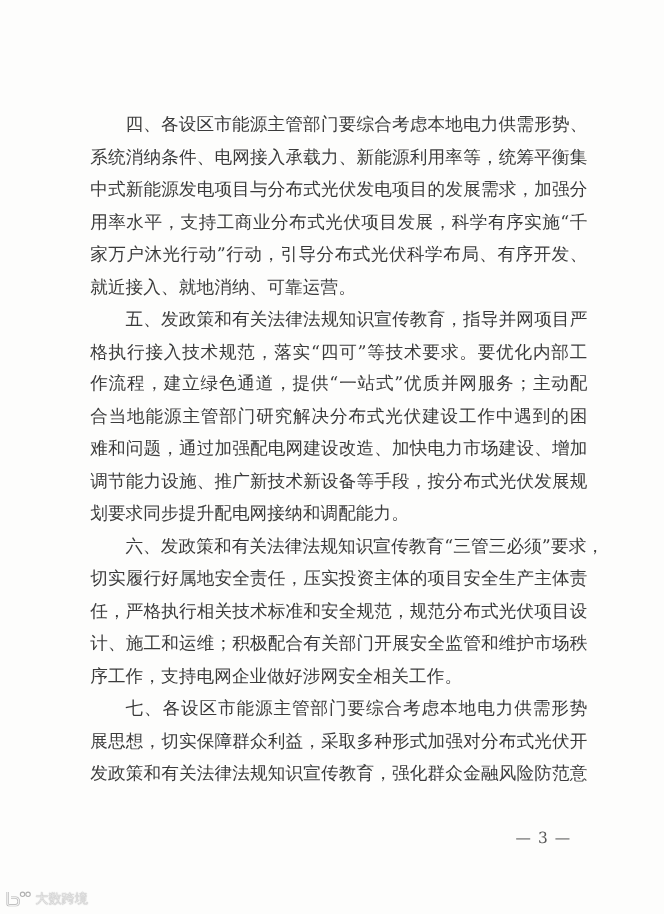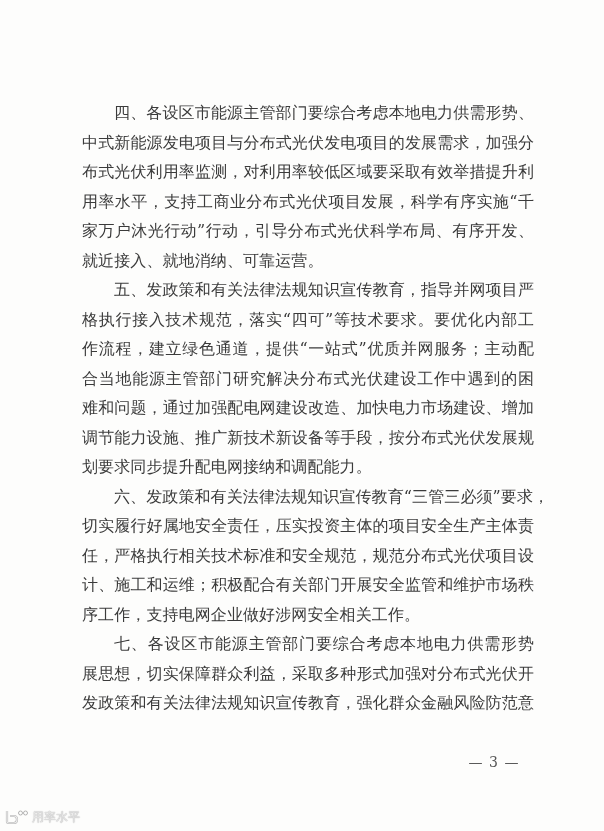--- a/index.html
+++ b/index.html
@@ -33,22 +33,22 @@
     }
     .watermark svg { display: block; }
   </style>
 </head>
 <body>
 
 <div class="page">
   <div class="body-text">
 
     <div class="ln first">四、各设区市能源主管部门要综合考虑本地电力供需形势、</div>
+    <div class="ln">系统消纳条件、电网接入承载力、新能源利用率等，统筹平衡集</div>
     <div class="ln">中式新能源发电项目与分布式光伏发电项目的发展需求，加强分</div>
-    <div class="ln">布式光伏利用率监测，对利用率较低区域要采取有效举措提升利</div>
     <div class="ln">用率水平，支持工商业分布式光伏项目发展，科学有序实施“千</div>
     <div class="ln">家万户沐光行动”行动，引导分布式光伏科学布局、有序开发、</div>
     <div class="ln last">就近接入、就地消纳、可靠运营。</div>
 
     <div class="ln first">五、发政策和有关法律法规知识宣传教育，指导并网项目严</div>
     <div class="ln">格执行接入技术规范，落实“四可”等技术要求。要优化内部工</div>
     <div class="ln">作流程，建立绿色通道，提供“一站式”优质并网服务；主动配</div>
     <div class="ln">合当地能源主管部门研究解决分布式光伏建设工作中遇到的困</div>
     <div class="ln">难和问题，通过加强配电网建设改造、加快电力市场建设、增加</div>
     <div class="ln">调节能力设施、推广新技术新设备等手段，按分布式光伏发展规</div>
@@ -69,15 +69,15 @@
 
   <div class="watermark">
     <span>
       <svg width="24" height="14" viewBox="0 0 24 14">
         <path d="M2 1 L2 12 Q2 13 4 13 L9 13 Q12 13 12 9.5 Q12 6 9 6 L5 6" fill="none" stroke="#a9a9a9" stroke-width="2.2"></path>
         <path d="M2 1 L2 12 Q2 13 4 13 L9 13 Q12 13 12 9.5 Q12 6 9 6 L5 6" fill="none" stroke="#eeeeee" stroke-width="1.2"></path>
         <circle cx="15.5" cy="3" r="2" fill="none" stroke="#a9a9a9" stroke-width="1"></circle>
         <circle cx="20.5" cy="3" r="2" fill="none" stroke="#a9a9a9" stroke-width="1"></circle>
       </svg>
     </span>
-    <span>用率水平</span>
+    <span>大数跨境</span>
   </div>
 </div>
 
 </body></html>

